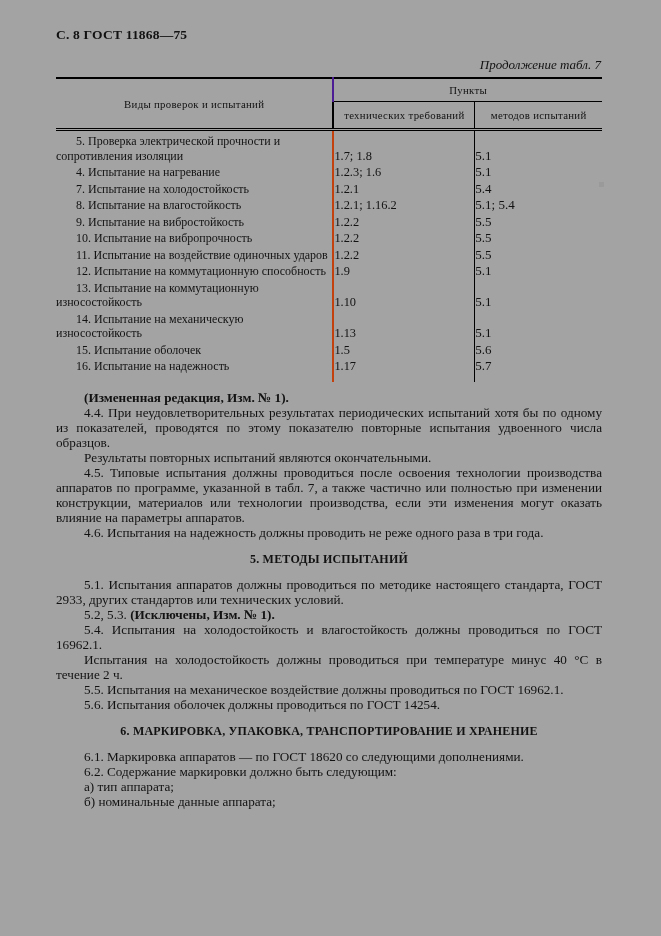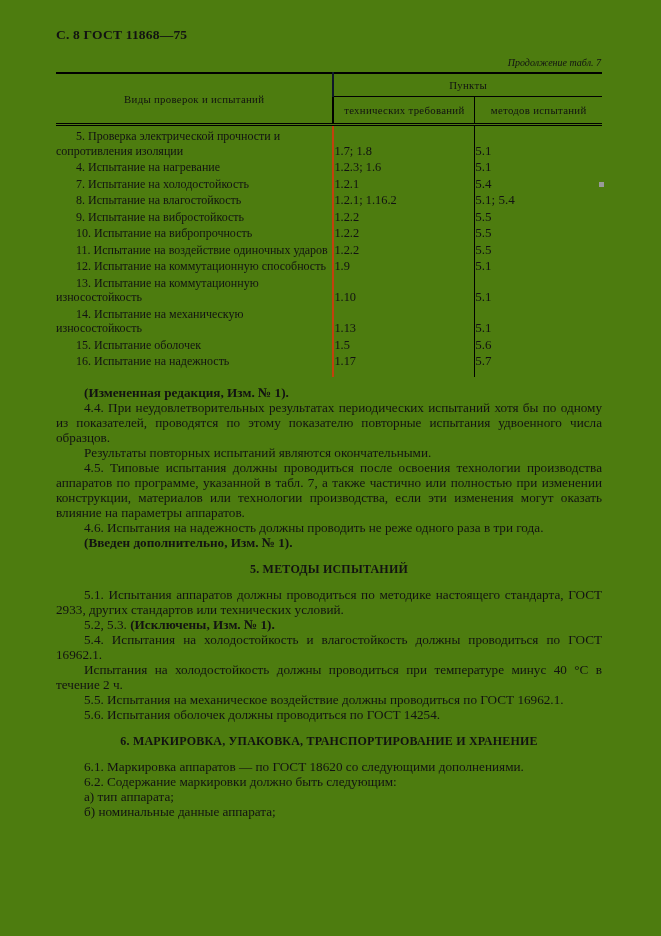--- a/index.html
+++ b/index.html
@@ -4,40 +4,40 @@
 <style>
   html, body {
     margin: 0;
     padding: 0;
     background: #ffffff;
   }
   .page {
     position: relative;
     width: 661px;
     height: 936px;
-    background: #4d7c0f;
+    background: #a3a3a3;
     color: #121212;
     font-family: "Liberation Serif", "DejaVu Serif", serif;
     overflow: hidden;
     box-sizing: border-box;
   }
   .content {
     margin-left: 56px;
     width: 546px;
   }
   .page-header {
     padding-top: 27px;
     font-size: 13.5px;
     font-weight: bold;
     letter-spacing: 0.2px;
   }
   .table-caption {
     margin-top: 14px;
     margin-bottom: 4px;
-    font-size: 10px;
+    font-size: 13px;
     font-style: italic;
     text-align: right;
     padding-right: 1px;
   }
   table.gost {
     width: 546px;
     border-collapse: collapse;
     table-layout: fixed;
   }
   table.gost thead {
@@ -47,21 +47,21 @@
   table.gost th {
     font-weight: normal;
     font-size: 10.8px;
     text-align: center;
     vertical-align: middle;
     padding: 2px 4px;
     letter-spacing: 0.3px;
   }
   th.col-kinds { }
   th.col-group {
-    border-left: 2px solid #0f172a;
+    border-left: 2px solid #4c1d95;
     border-bottom: 1px solid #000;
     height: 18px;
   }
   th.col-sub1 {
     border-left: 2px solid #000;
     height: 22px;
   }
   th.col-sub2 {
     border-left: 1px solid #000;
   }
@@ -207,21 +207,20 @@
           </tr>
         </tbody>
     </table>
 
     <div class="doc-body" id="body-content">
         <p class="para"><span class="b">(Измененная редакция, Изм. № 1).</span></p>
         <p class="para"><span>4.4. При неудовлетворительных результатах периодических испытаний хотя бы по одному из показателей, проводятся по этому показателю повторные испытания удвоенного числа образцов.</span></p>
         <p class="para"><span>Результаты повторных испытаний являются окончательными.</span></p>
         <p class="para"><span>4.5. Типовые испытания должны проводиться после освоения технологии производства аппаратов по программе, указанной в табл. 7, а также частично или полностью при изменении конструкции, материалов или технологии производства, если эти изменения могут оказать влияние на параметры аппаратов.</span></p>
         <p class="para"><span>4.6. Испытания на надежность должны проводить не реже одного раза в три года.</span></p>
-        <p class="para"><span class="b">(Введен дополнительно, Изм. № 1).</span></p>
         <div class="section-heading">5. МЕТОДЫ ИСПЫТАНИЙ</div>
         <p class="para"><span>5.1. Испытания аппаратов должны проводиться по методике настоящего стандарта, ГОСТ 2933, других стандартов или технических условий.</span></p>
         <p class="para"><span>5.2, 5.3. </span><span class="b">(Исключены, Изм. № 1).</span></p>
         <p class="para"><span>5.4. Испытания на холодостойкость и влагостойкость должны проводиться по ГОСТ 16962.1.</span></p>
         <p class="para"><span>Испытания на холодостойкость должны проводиться при температуре минус 40 °С в течение 2 ч.</span></p>
         <p class="para"><span>5.5. Испытания на механическое воздействие должны проводиться по ГОСТ 16962.1.</span></p>
         <p class="para"><span>5.6. Испытания оболочек должны проводиться по ГОСТ 14254.</span></p>
         <div class="section-heading">6. МАРКИРОВКА, УПАКОВКА, ТРАНСПОРТИРОВАНИЕ И ХРАНЕНИЕ</div>
         <p class="para"><span>6.1. Маркировка аппаратов — по ГОСТ 18620 со следующими дополнениями.</span></p>
         <p class="para"><span>6.2. Содержание маркировки должно быть следующим:</span></p>

